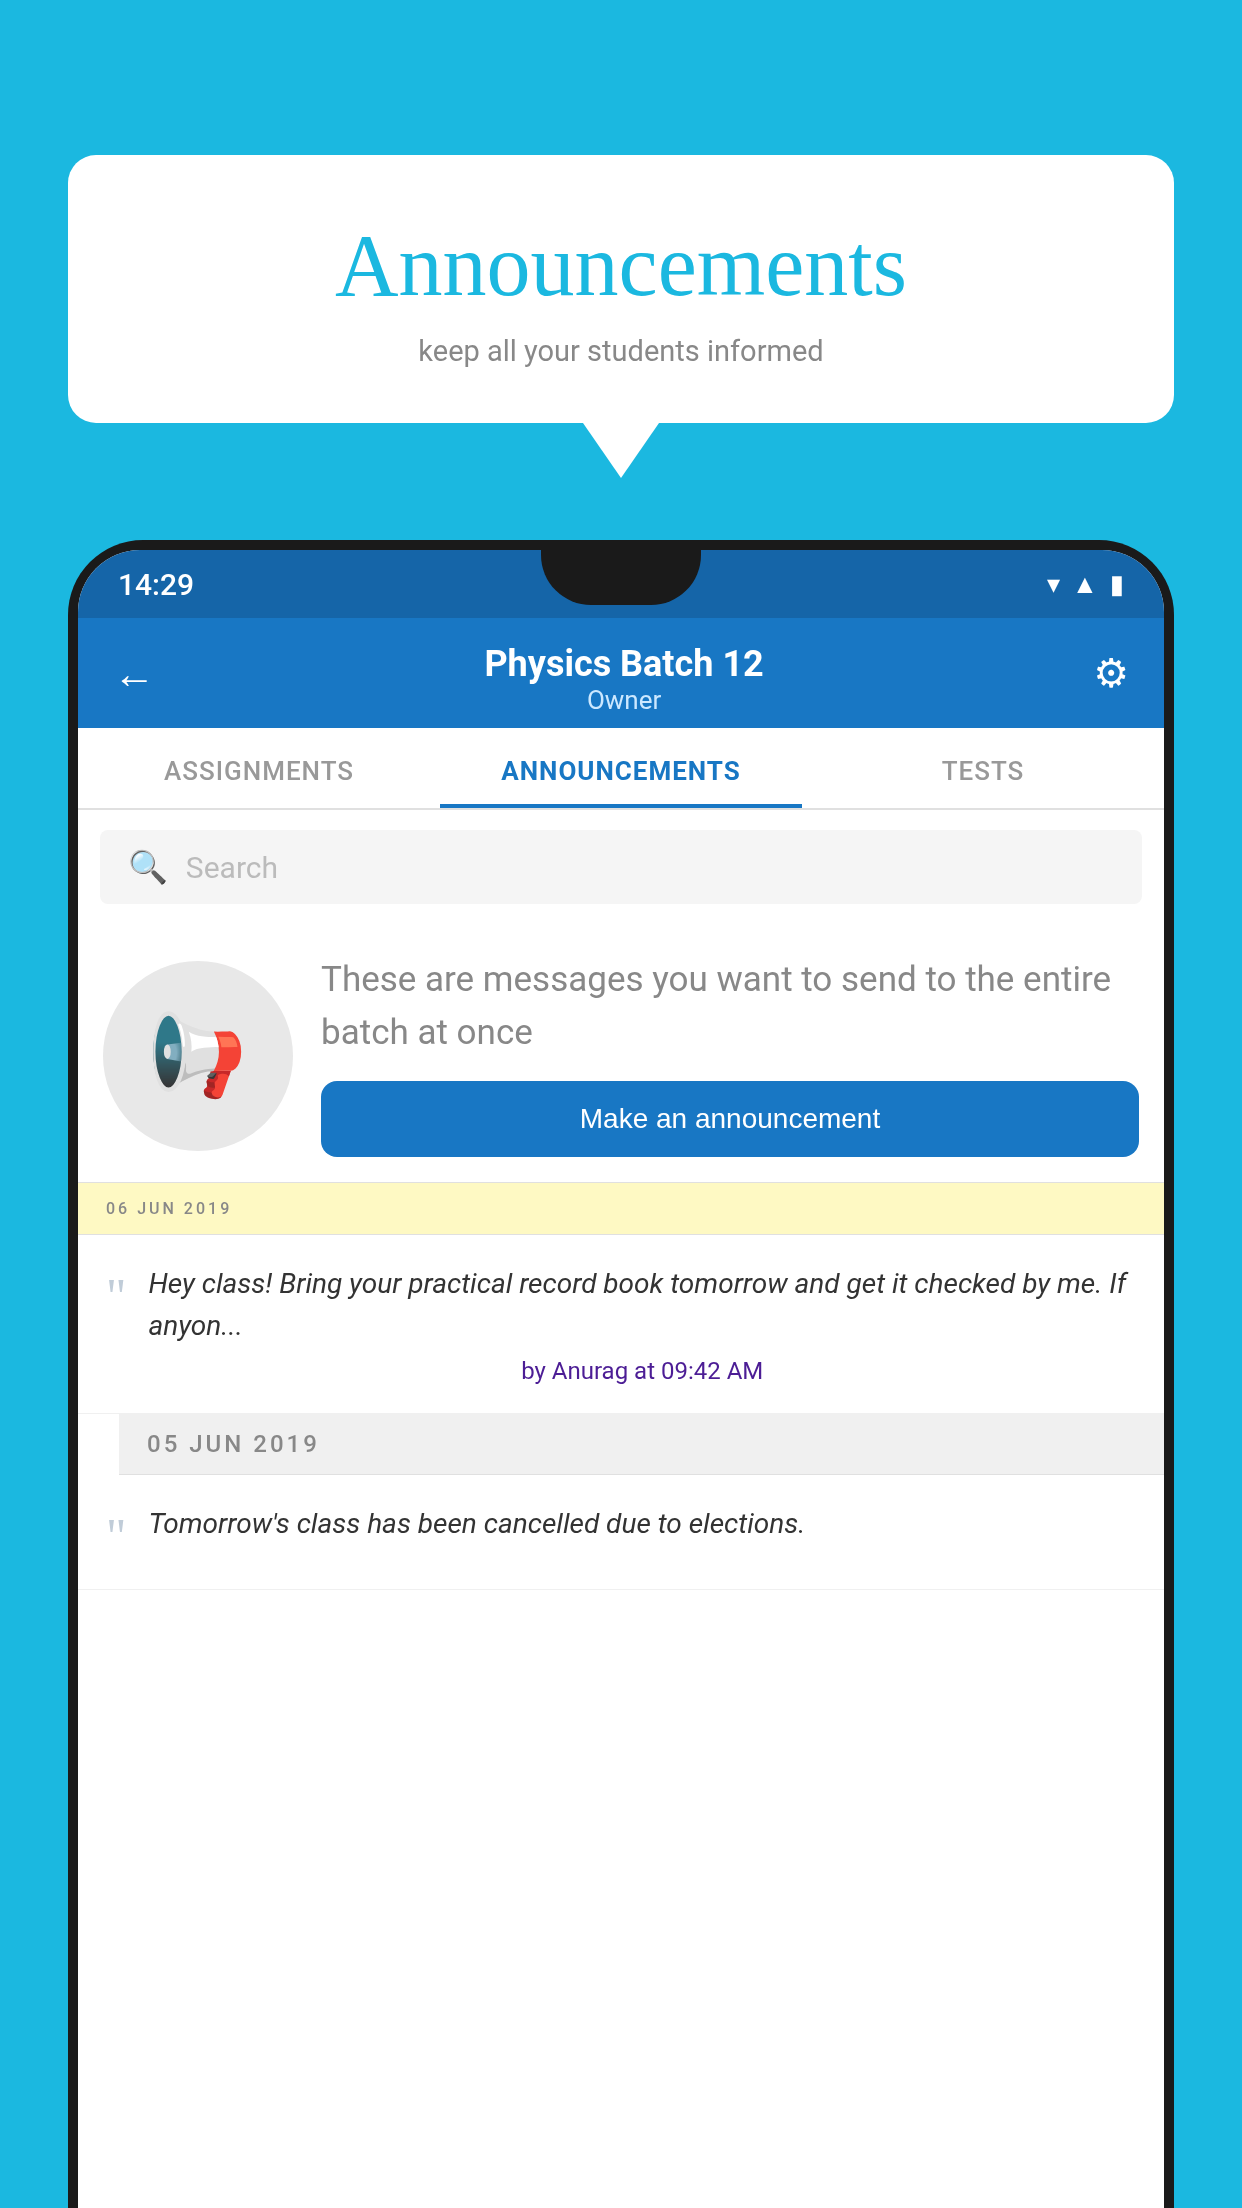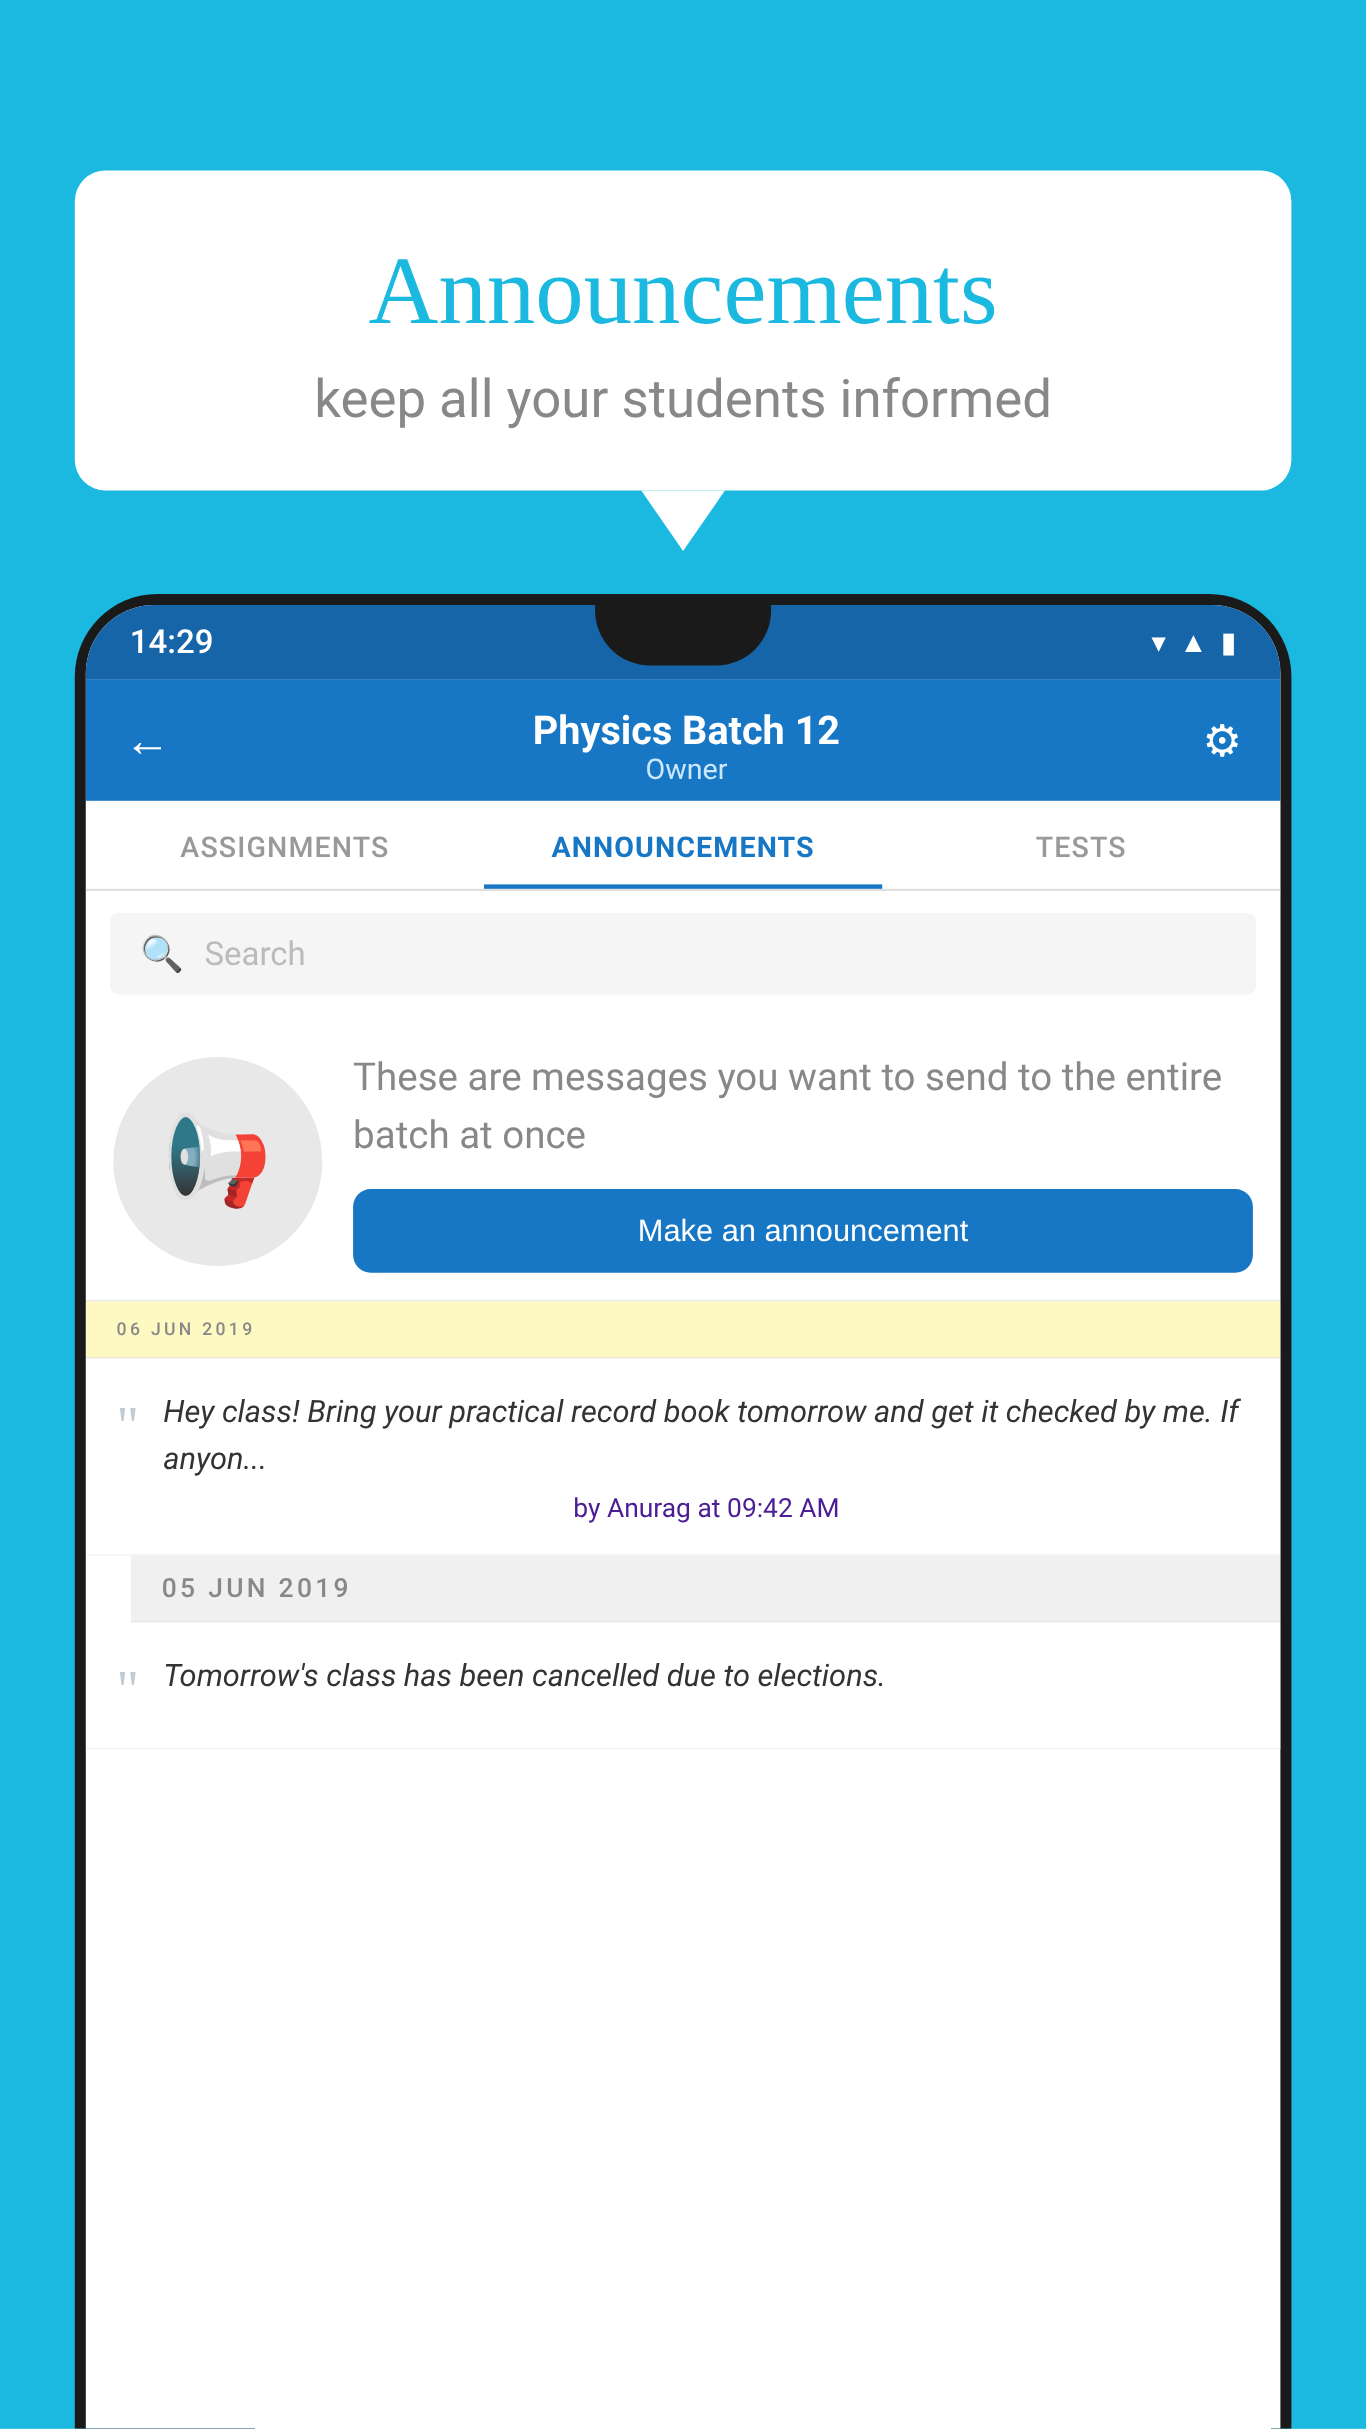--- a/index.html
+++ b/index.html
@@ -35,21 +35,21 @@
 
     .speech-bubble-title {
       font-size: 88px;
       color: #1BB8E0;
       font-weight: 400;
       font-family: Georgia, serif;
       margin-bottom: 18px;
     }
 
     .speech-bubble-subtitle {
-      font-size: 48px;
+      font-size: 29px;
       color: #888;
       font-weight: 400;
     }
 
     .speech-bubble-arrow {
       width: 0;
       height: 0;
       border-left: 38px solid transparent;
       border-right: 38px solid transparent;
       border-top: 55px solid #fff;

